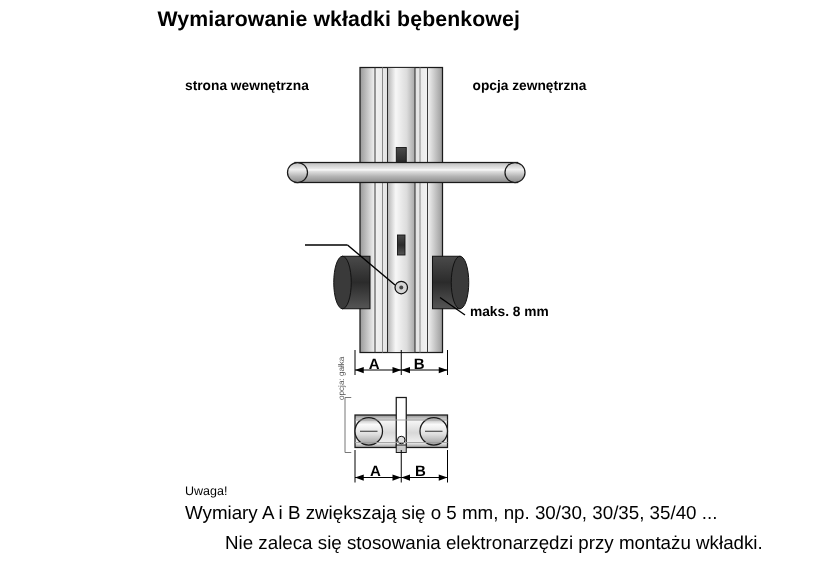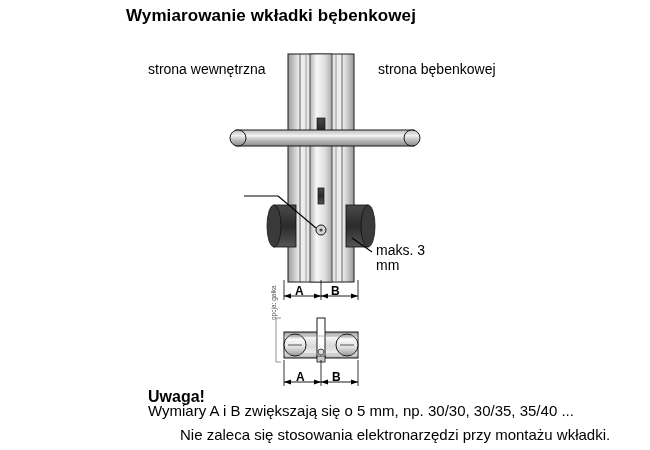--- a/index.html
+++ b/index.html
@@ -26,22 +26,22 @@
     left: 0;
     top: 6px;
     width: 542px;
     text-align: center;
     font-size: 17px;
     font-weight: bold;
     letter-spacing: 0.1px;
   }
   .lbl {
     position: absolute;
-    font-size: 14px;
-    font-weight: normal;
+    font-size: 11px;
+    font-weight: bold;
     line-height: 14px;
     white-space: nowrap;
   }
   .lbl-inner { left: 148px; top: 62px; }
   .lbl-outer { left: 378px; top: 62px; }
   .lbl-screw {
     left: 160px;
     top: 167px;
     white-space: normal;
     width: 120px;
@@ -59,22 +59,22 @@
     font-weight: bold;
   }
   .dimA1 { left: 295px; top: 284px; }
   .dimB1 { left: 331px; top: 284px; }
   .dimA2 { left: 296px; top: 370px; }
   .dimB2 { left: 332px; top: 370px; }
   .note-title {
     position: absolute;
     left: 148px;
     top: 388px;
-    font-size: 16px;
-    font-weight: bold;
+    font-size: 10px;
+    font-weight: normal;
   }
   .note-line {
     position: absolute;
     left: 148px;
     font-size: 15px;
     line-height: 13px;
     white-space: nowrap;
   }
   .nl0 { top: 404px; }
   .nl1 { top: 418px; }
@@ -209,22 +209,22 @@
     <line x1="358" y1="360" x2="358" y2="386" stroke="#000000" stroke-width="0.8"></line>
     <line x1="284" y1="382" x2="321" y2="382" stroke="#000000" stroke-width="0.9"></line>
     <line x1="321" y1="382" x2="358" y2="382" stroke="#000000" stroke-width="0.9"></line>
     <polygon points="284,382 291,379.5 291,384.5" fill="#000000"></polygon>
     <polygon points="321,382 314,379.5 314,384.5" fill="#000000"></polygon>
     <polygon points="321,382 328,379.5 328,384.5" fill="#000000"></polygon>
     <polygon points="358,382 351,379.5 351,384.5" fill="#000000"></polygon>
   </svg>
 
   <div class="lbl lbl-inner">strona wewnętrzna</div>
-  <div class="lbl lbl-outer">strona bębenkowej</div>
-  <div class="lbl lbl-max">maks. 3 mm</div>
+  <div class="lbl lbl-outer">opcja zewnętrzna</div>
+  <div class="lbl lbl-max">maks. 8 mm</div>
 
   <div class="opcja">opcja: gałka</div>
 
   <div class="dim-letter dimA1">A</div>
   <div class="dim-letter dimB1">B</div>
   <div class="dim-letter dimA2">A</div>
   <div class="dim-letter dimB2">B</div>
 
   <div class="note-title">Uwaga!</div>
   <div class="note-line nl0">Wymiary A i B zwiększają się o 5 mm, np. 30/30, 30/35, 35/40 ...</div>

